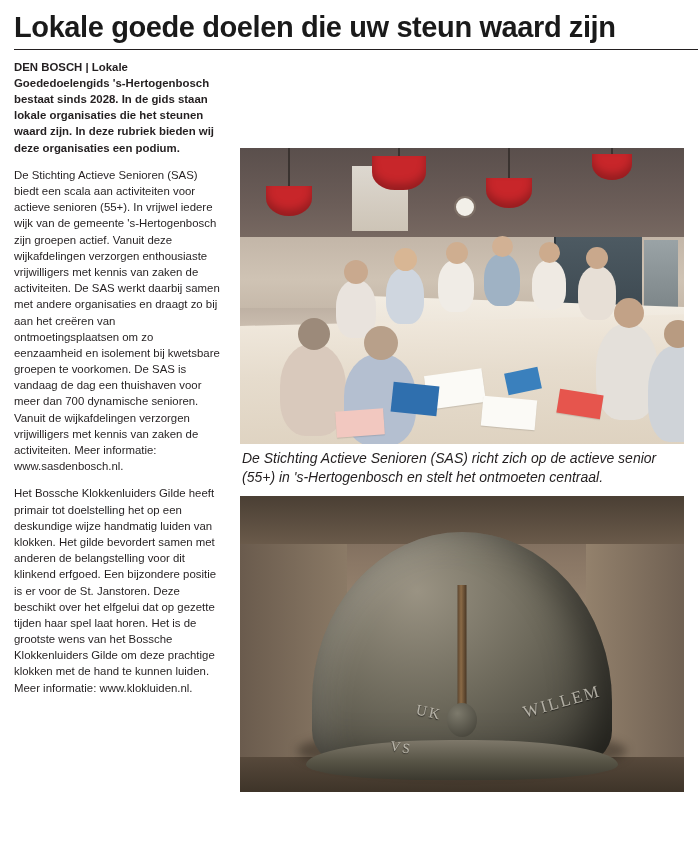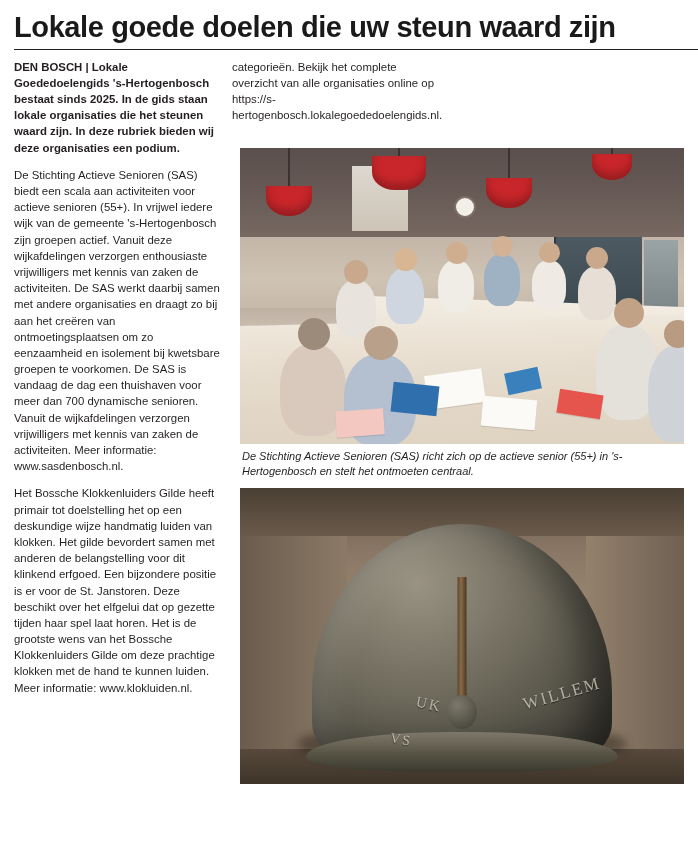--- a/index.html
+++ b/index.html
@@ -73,21 +73,21 @@
     margin-bottom: 10px;
   }
   .photo {
     width: 444px;
     position: relative;
     overflow: hidden;
   }
   .photo-1 { height: 296px; }
   .photo-2 { height: 296px; }
   .caption {
-    font-size: 11px;
+    font-size: 14px;
     line-height: 1.33;
     font-style: italic;
     color: #231f20;
     padding: 5px 2px 0 2px;
   }
   
   .p1-bg {
     position: absolute;
     inset: 0;
     background:
@@ -225,29 +225,26 @@
 <body>
 
 <div class="page">
 
   <h1 class="headline">Lokale goede doelen die uw steun waard zijn</h1>
   <hr class="rule">
 
   <div class="columns">
 
     <div class="col">
-      <p class="body-text lead">DEN BOSCH | Lokale Goededoelengids 's-Hertogenbosch bestaat sinds 2025. In de gids staan lokale organisaties die het steunen waard zijn. In deze rubriek bieden wij deze organisaties een podium.</p>
+      <p class="body-text lead">DEN BOSCH | Lokale Goededoelengids 's-Hertogenbosch bestaat sinds 2028. In de gids staan lokale organisaties die het steunen waard zijn. In deze rubriek bieden wij deze organisaties een podium.</p>
       <p class="body-text">De Stichting Actieve Senioren (SAS) biedt een scala aan activiteiten voor actieve senioren (55+). In vrijwel iedere wijk van de gemeente 's-Hertogenbosch zijn groepen actief. Vanuit deze wijkafdelingen verzorgen enthousiaste vrijwilligers met kennis van zaken de activiteiten. De SAS werkt daarbij samen met andere organisaties en draagt zo bij aan het creëren van ontmoetingsplaatsen om zo eenzaamheid en isolement bij kwetsbare groepen te voorkomen. De SAS is vandaag de dag een thuishaven voor meer dan 700 dynamische senioren. Vanuit de wijkafdelingen verzorgen vrijwilligers met kennis van zaken de activiteiten. Meer informatie: www.sasdenbosch.nl.</p>
       <p class="body-text">Het Bossche Klokkenluiders Gilde heeft primair tot doelstelling het op een deskundige wijze handmatig luiden van klokken. Het gilde bevordert samen met anderen de belangstelling voor dit klinkend erfgoed. Een bijzondere positie is er voor de St. Janstoren. Deze beschikt over het elfgelui dat op gezette tijden haar spel laat horen. Het is de grootste wens van het Bossche Klokkenluiders Gilde om deze prachtige klokken met de hand te kunnen luiden. Meer informatie: www.klokluiden.nl.</p>
     </div>
 
 
-    <div class="col-right">
-      <p class="body-text">categorieën. Bekijk het complete overzicht van alle organisaties online op https://s-hertogenbosch.lokalegoededoelengids.nl.</p>
-    </div>
 
   </div>
 
   <div class="right-stack">
 
     <div class="photo-block">
       <div class="photo photo-1">
         <div class="p1-bg"></div>
         <div class="p1-ceiling"></div>
         <div class="p1-wallpanel"></div>

